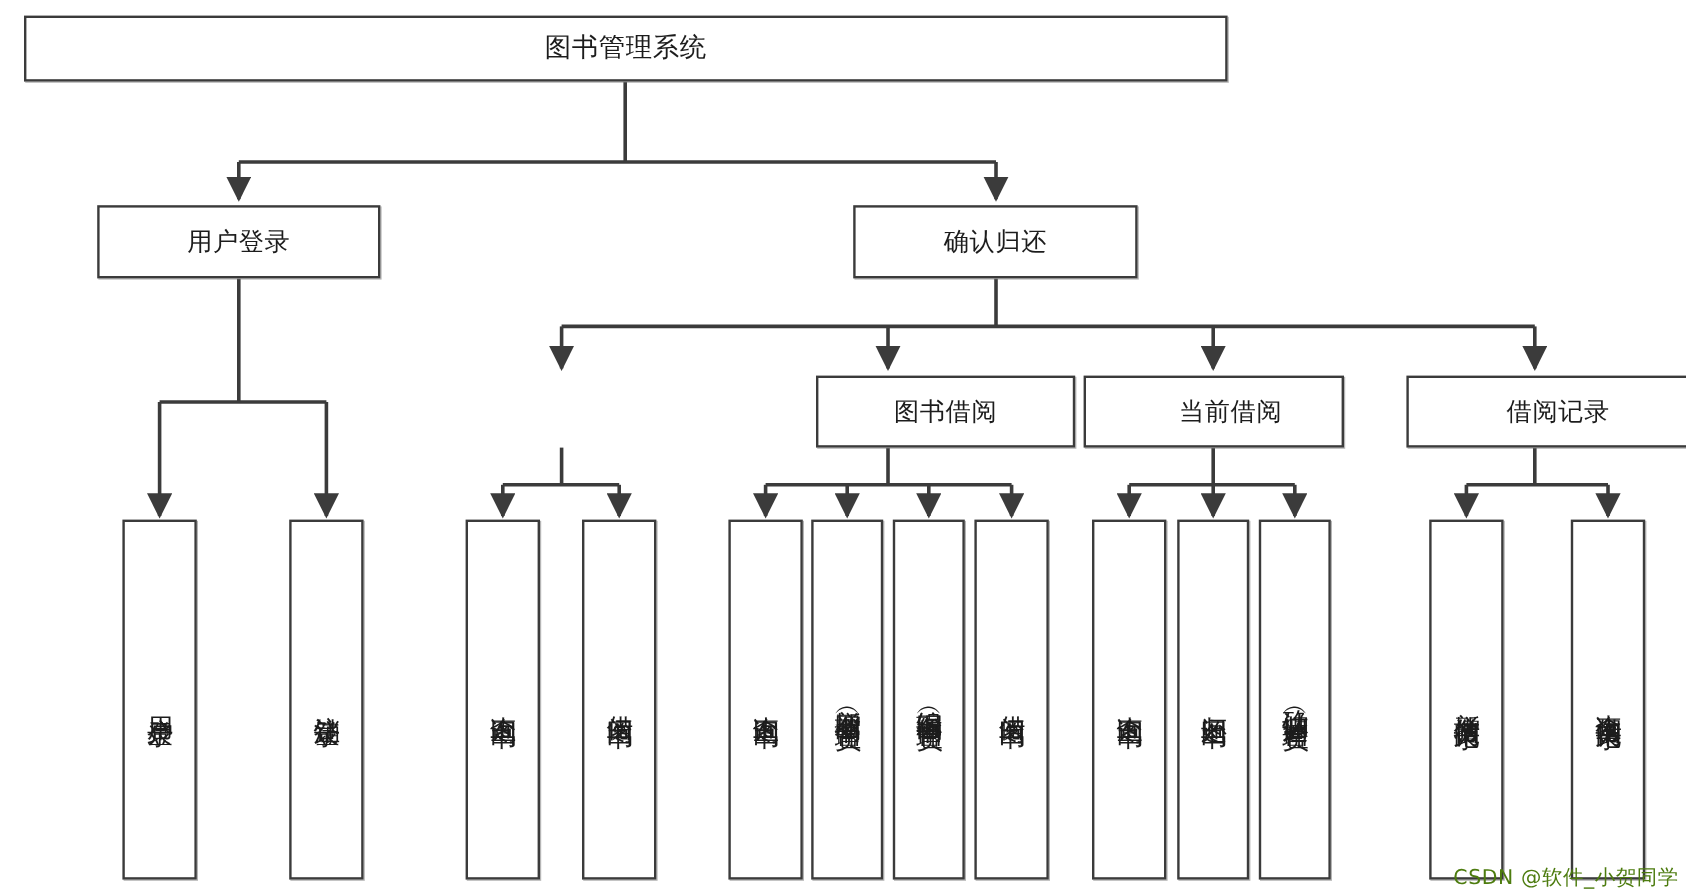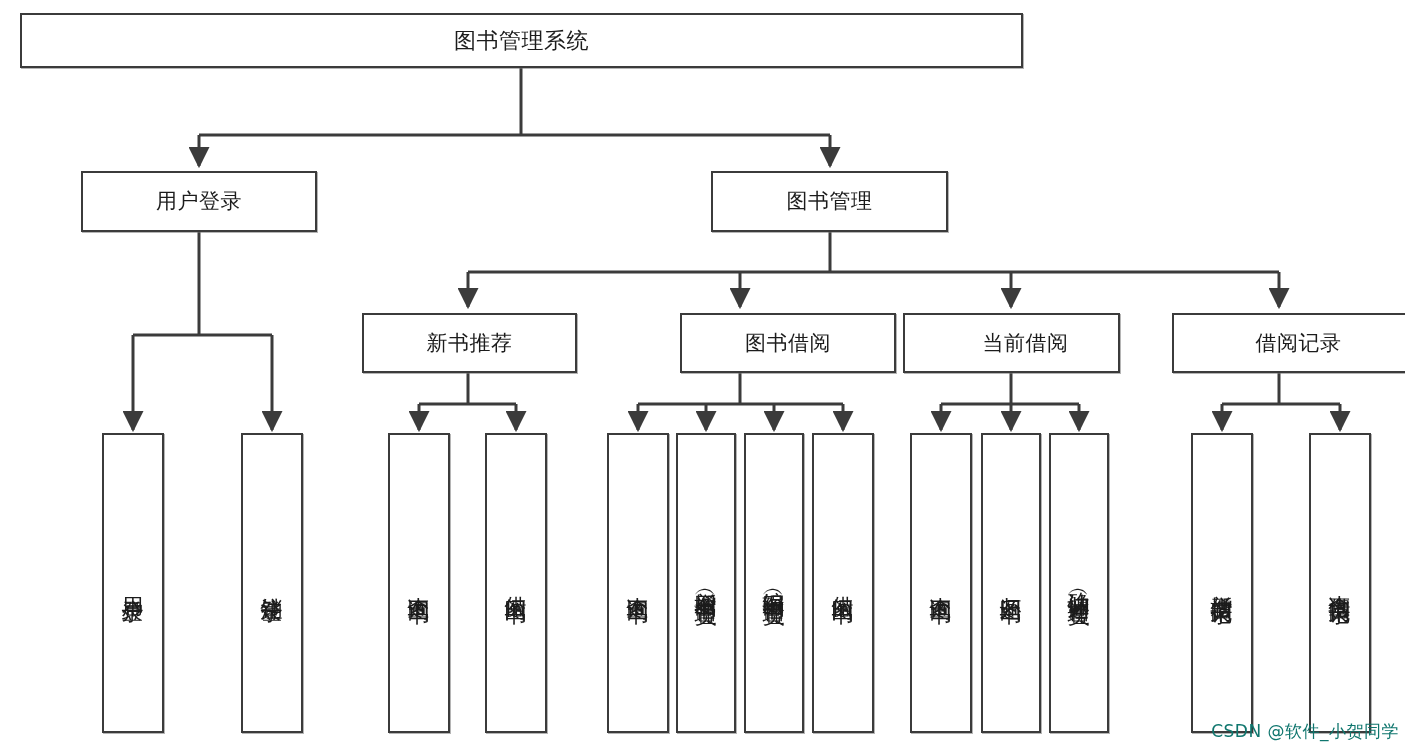--- a/index.html
+++ b/index.html
@@ -64,21 +64,21 @@
     line-height: 1.05;
     letter-spacing: 2px;
     white-space: nowrap;
     max-height: 100%;
   }
   .watermark {
     position: absolute;
     right: 6px;
     bottom: 4px;
     font-size: 17px;
-    color: #0f766e;
+    color: #4d7c0f;
     letter-spacing: 0.5px;
     z-index: 5;
     white-space: nowrap;
   }
 </style>
 </head>
 <body>
 
 <div id="diagram-root">
 
@@ -133,26 +133,23 @@
   </svg>
 
   <div class="node root horizontal" style="left:20px; top:13px; width:1003px; height:55px;">
     <span class="node-label">图书管理系统</span>
   </div>
 
   <div class="node horizontal" style="left:81px; top:171px; width:236px; height:61px;">
     <span class="node-label">用户登录</span>
   </div>
   <div class="node horizontal" style="left:711px; top:171px; width:237px; height:61px;">
-    <span class="node-label">图书管理</span>
-  </div>
-
-  <div class="node horizontal" style="left:362px; top:313px; width:215px; height:60px;">
-    <span class="node-label">新书推荐</span>
-  </div>
+    <span class="node-label">确认归还</span>
+  </div>
+
   <div class="node horizontal" style="left:632px; top:313px; width:216px; height:60px;margin-left:48px;">
     <span class="node-label">图书借阅</span>
   </div>
   <div class="node horizontal" style="left:903px; top:313px; width:217px; height:60px;padding-left:28px;">
     <span class="node-label">当前借阅</span>
   </div>
   <div class="node horizontal" style="left:1172px; top:313px; width:253px; height:60px;">
     <span class="node-label">借阅记录</span>
   </div>
 

